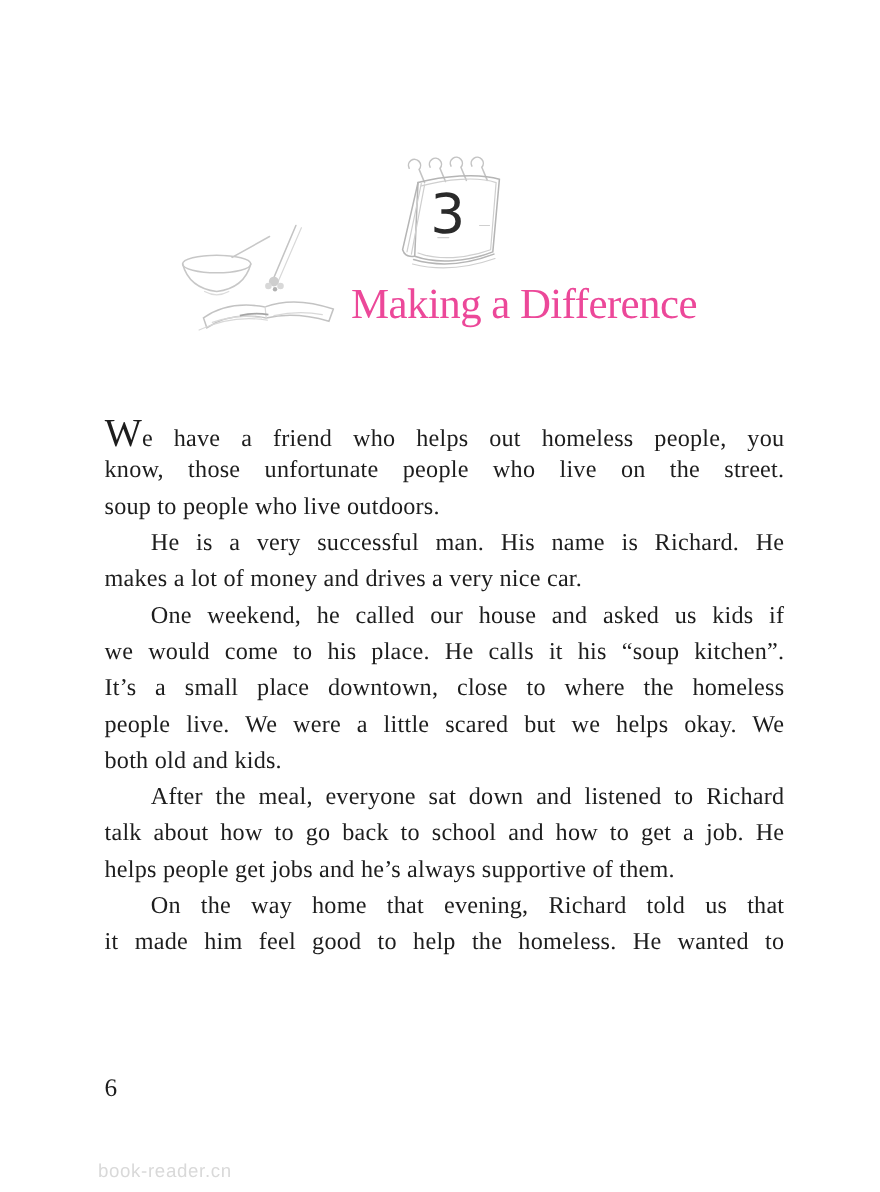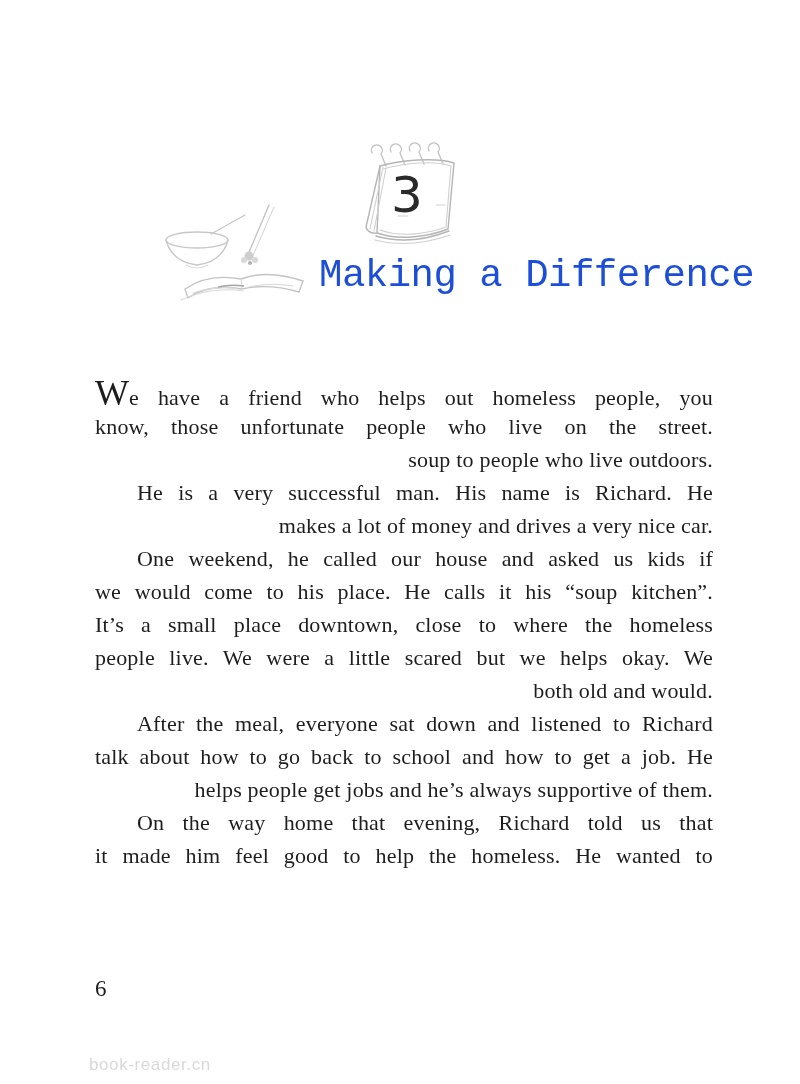--- a/index.html
+++ b/index.html
@@ -16,36 +16,36 @@
   .sketch-illustration {
     position: absolute; left: 148px; top: 203px;
     width: 172px; height: 106px;
   }
   .notepad-icon {
     position: absolute; left: 350px; top: 136px;
     width: 118px; height: 120px;
   }
   .chapter-title {
     position: absolute; left: 319px; top: 254px;
-    font-family: Liberation Mono, monospace;
+    font-family: Liberation Serif, serif;
     font-size: 39px; font-weight: 400;
     letter-spacing: -0.5px;
-    color: #1d4ed8;
+    color: #ec4899;
     white-space: nowrap;
   }
 
   
   .body-text {
     position: absolute; left: 95px; top: 377px;
     width: 618px;
     font-size: 22px; line-height: 33px;
     color: #1d1d1d;
     letter-spacing: 0.2px;
   }
-  .text-line { height: 33px; overflow: hidden; text-align: right; }
+  .text-line { height: 33px; overflow: hidden; text-align: left; }
   .text-line.just { text-align: justify; text-align-last: justify; }
   .text-line.indent { text-indent: 42px; }
   .drop-cap { font-size: 36px; line-height: 33px; letter-spacing: 0; }
 
   
   .page-number {
     position: absolute; left: 95px; top: 976px;
     font-size: 23px; color: #1d1d1d;
   }
   .watermark {
@@ -112,21 +112,21 @@
   <div class="body-text">
       <div class="text-line just"><span class="drop-cap">W</span>e have a friend who helps out homeless people, you</div>
       <div class="text-line just">know, those unfortunate people who live on the street.</div>
       <div class="text-line">soup to people who live outdoors.</div>
       <div class="text-line just indent">He is a very successful man. His name is Richard. He</div>
       <div class="text-line">makes a lot of money and drives a very nice car.</div>
       <div class="text-line just indent">One weekend, he called our house and asked us kids if</div>
       <div class="text-line just">we would come to his place. He calls it his “soup kitchen”.</div>
       <div class="text-line just">It’s a small place downtown, close to where the homeless</div>
       <div class="text-line just">people live. We were a little scared but we helps okay. We</div>
-      <div class="text-line">both old and would.</div>
+      <div class="text-line">both old and kids.</div>
       <div class="text-line just indent">After the meal, everyone sat down and listened to Richard</div>
       <div class="text-line just">talk about how to go back to school and how to get a job. He</div>
       <div class="text-line">helps people get jobs and he’s always supportive of them.</div>
       <div class="text-line just indent">On the way home that evening, Richard told us that</div>
       <div class="text-line just">it made him feel good to help the homeless. He wanted to</div>
     </div>
 
   <div class="page-number">6</div>
 
   <div class="watermark">book-reader.cn</div>

